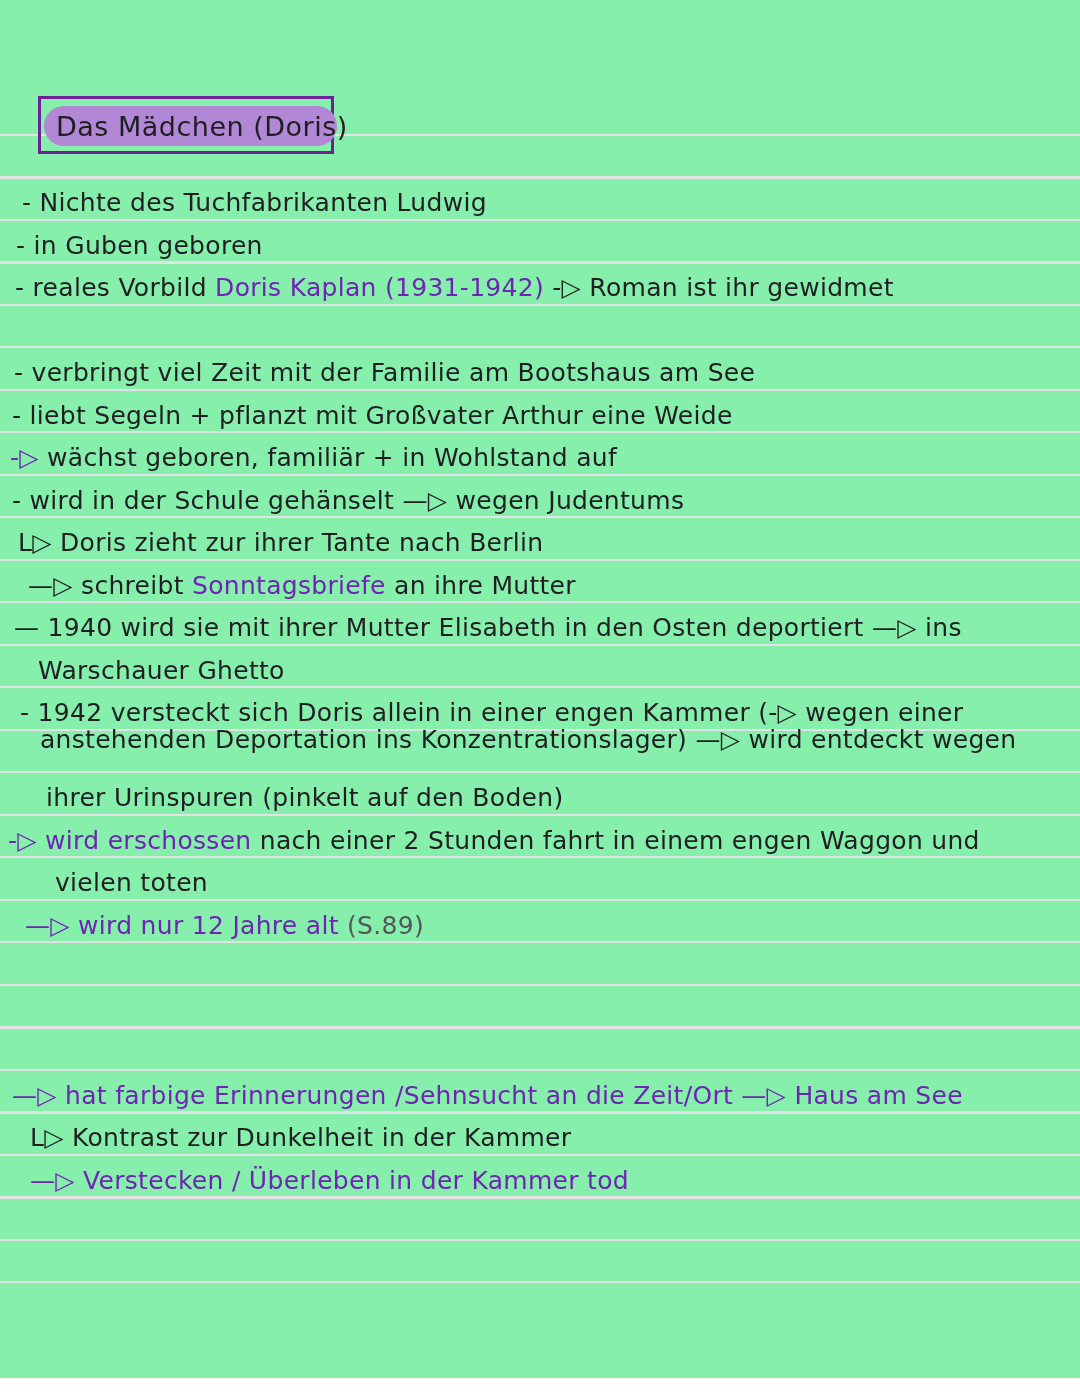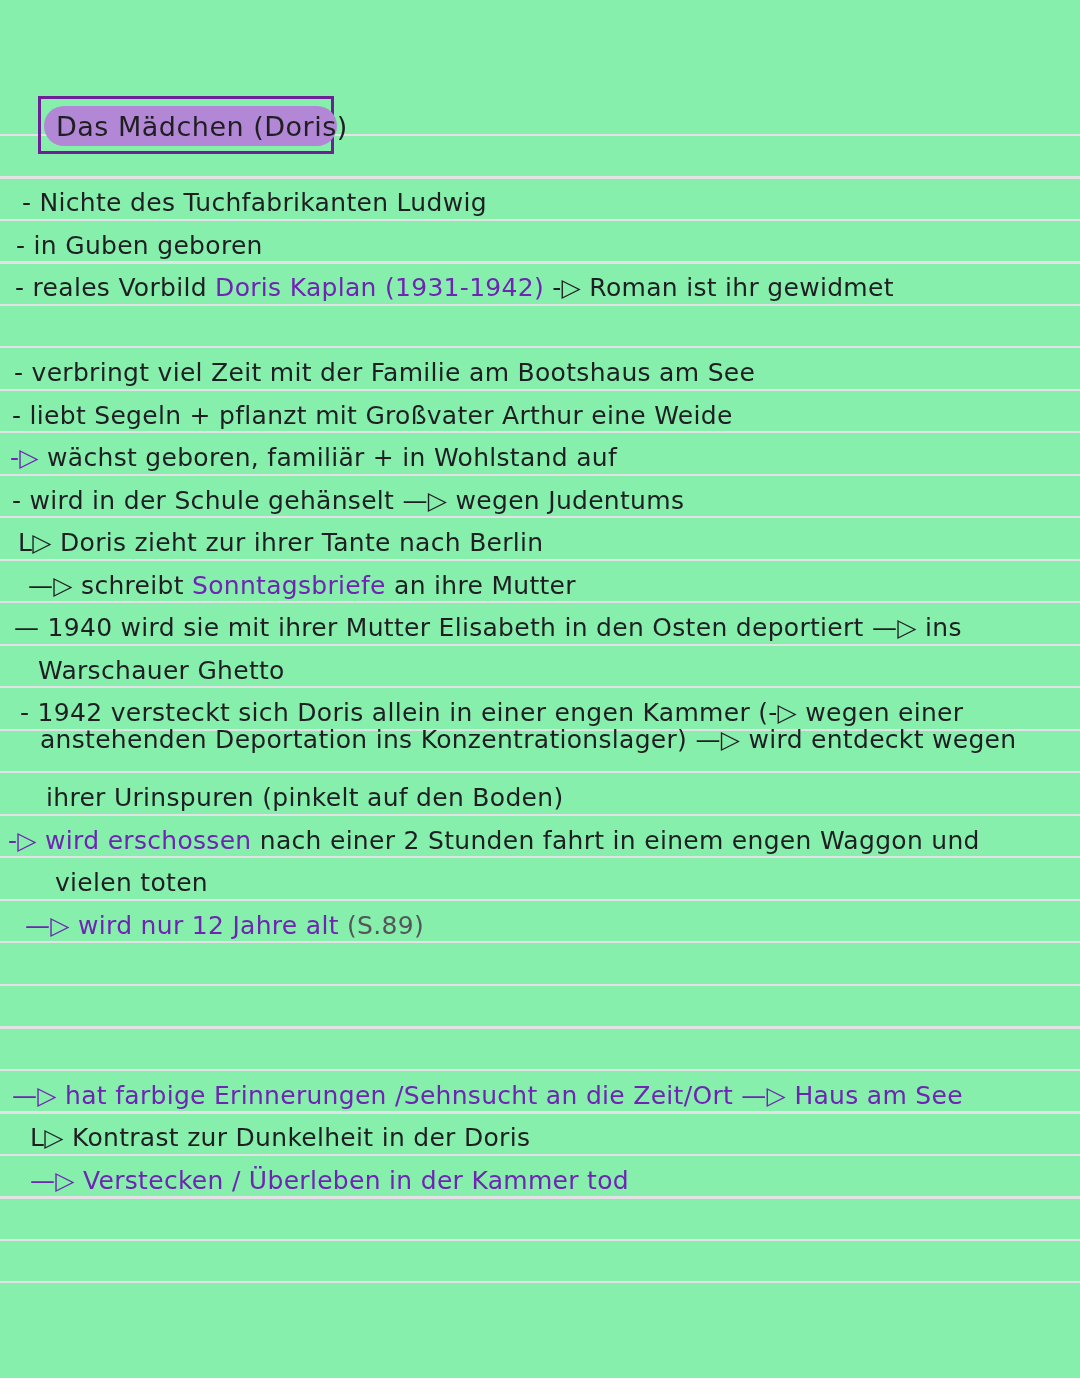--- a/index.html
+++ b/index.html
@@ -94,16 +94,16 @@
       <div class="note-line" style="top: 567.5px; left: 28px;"><span class="ink-black">—▷ schreibt </span><span class="ink-purple">Sonntagsbriefe</span><span class="ink-black"> an ihre Mutter</span></div>
       <div class="note-line" style="top: 610px; left: 14px;"><span class="ink-black">— 1940 wird sie mit ihrer Mutter Elisabeth in den Osten deportiert —▷ ins</span></div>
       <div class="note-line" style="top: 652.5px; left: 38px;"><span class="ink-black">Warschauer Ghetto</span></div>
       <div class="note-line" style="top: 695px; left: 20px;"><span class="ink-black">- 1942 versteckt sich Doris allein in einer engen Kammer (-▷ wegen einer</span></div>
       <div class="note-line" style="top: 722px; left: 40px;"><span class="ink-black">anstehenden Deportation ins Konzentrationslager) —▷ wird entdeckt wegen</span></div>
       <div class="note-line" style="top: 780px; left: 46px;"><span class="ink-black">ihrer Urinspuren (pinkelt auf den Boden)</span></div>
       <div class="note-line" style="top: 822.5px; left: 8px; text-align: right;"><span class="ink-purple">-▷ wird erschossen</span><span class="ink-black"> nach einer 2 Stunden fahrt in einem engen Waggon und</span></div>
       <div class="note-line" style="top: 865px; left: 55px;"><span class="ink-black">vielen toten</span></div>
       <div class="note-line" style="top: 907.5px; left: 25px;"><span class="ink-purple">—▷ wird nur 12 Jahre alt </span><span class="ink-gray">(S.89)</span></div>
       <div class="note-line" style="top: 1077.5px; left: 12px;"><span class="ink-purple">—▷ hat farbige Erinnerungen /Sehnsucht an die Zeit/Ort —▷ Haus am See</span></div>
-      <div class="note-line" style="top: 1120px; left: 30px;"><span class="ink-black">L▷ Kontrast zur Dunkelheit in der Doris</span></div>
+      <div class="note-line" style="top: 1120px; left: 30px;"><span class="ink-black">L▷ Kontrast zur Dunkelheit in der Kammer</span></div>
       <div class="note-line" style="top: 1162.5px; left: 30px;"><span class="ink-purple">—▷ Verstecken / Überleben in der Kammer tod</span></div>
     </div>
 </div>
 
 </body></html>

